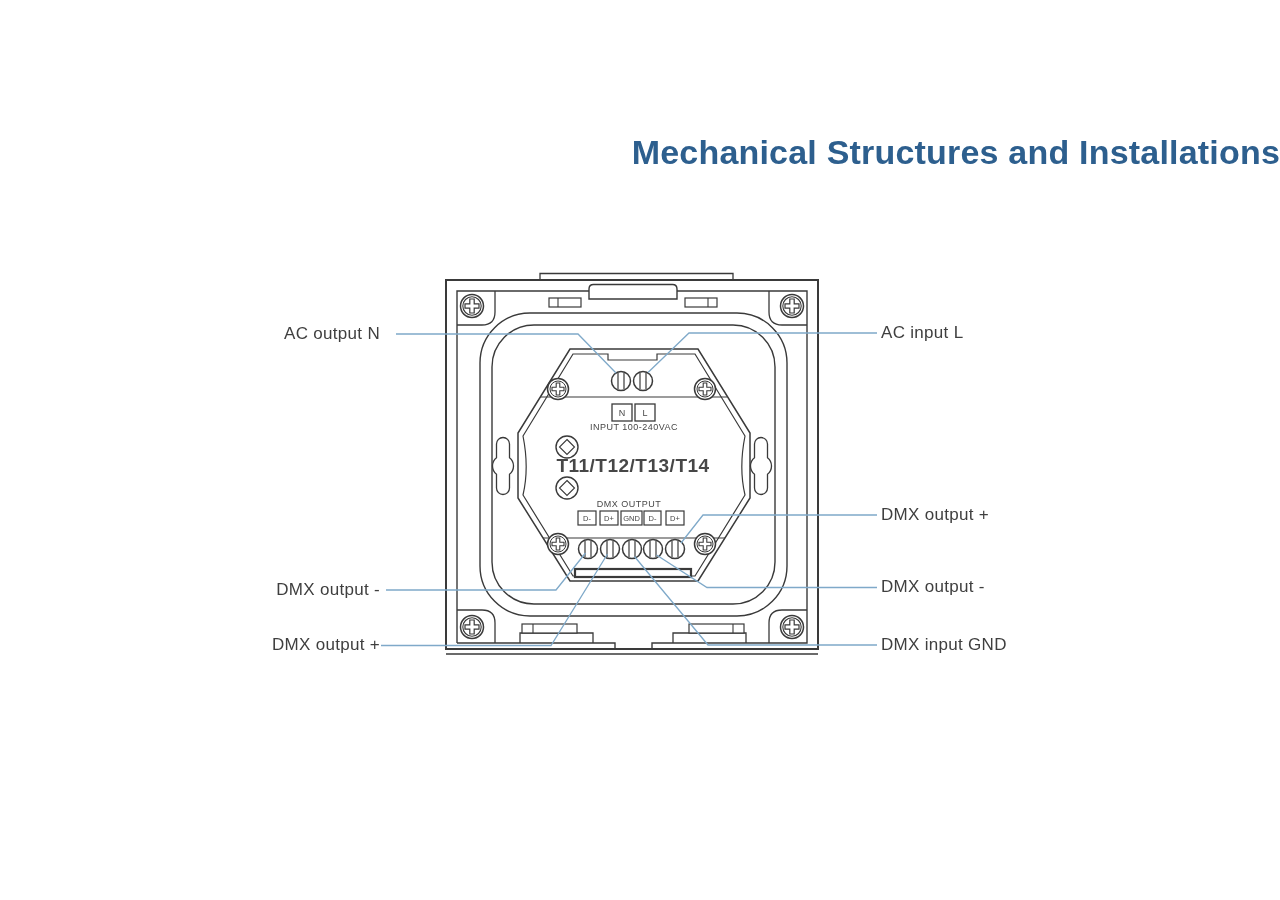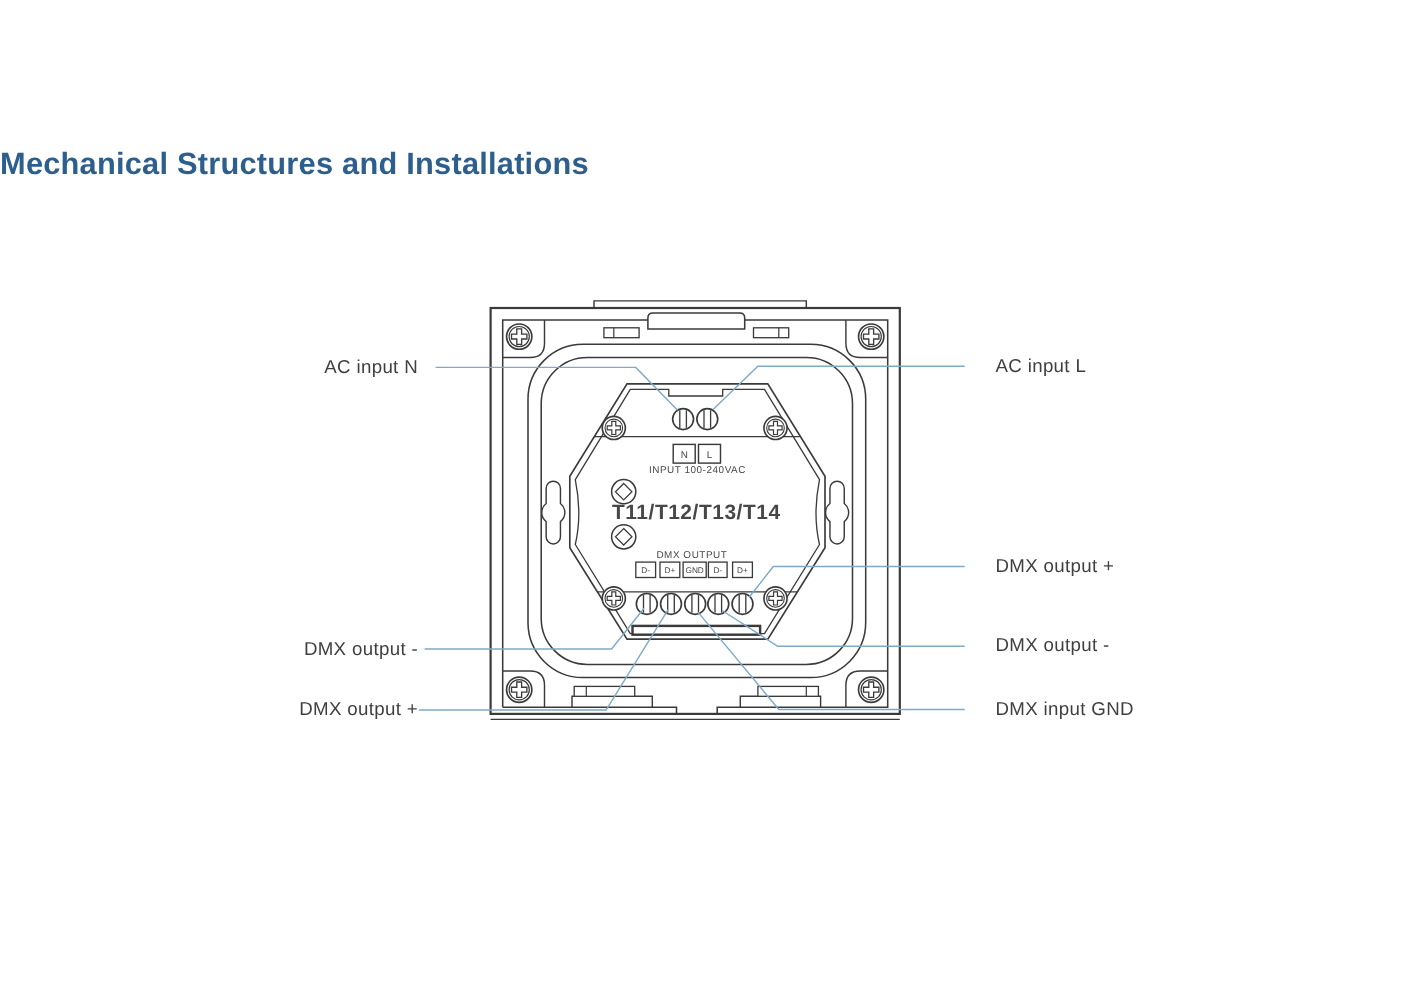--- a/index.html
+++ b/index.html
@@ -1,35 +1,35 @@
 <!DOCTYPE html>
 <html><head>
 <meta charset="utf-8">
 <style>
   html,body{margin:0;padding:0;background:#ffffff;}
   body{width:1280px;height:900px;position:relative;overflow:hidden;
        font-family:"Liberation Sans",sans-serif;}
-  .title{position:absolute;left:0;top:133px;width:1280px;text-align:left;
-         font-size:28px;font-weight:700;color:#2d5f8e;letter-spacing:.2px;}
+  .title{position:absolute;left:0;top:133px;width:1280px;text-align:right;
+         font-size:34px;font-weight:700;color:#2d5f8e;letter-spacing:.2px;}
   .diagram-svg{position:absolute;left:0;top:0;width:1280px;height:900px;}
   .lbl{position:absolute;font-size:17px;line-height:18px;color:#3f3f3f;
        letter-spacing:.3px;white-space:nowrap;}
   .lbl.left{right:900px;text-align:right;}
-  .lbl.right{left:881px;text-align:left;margin-left:24px;}
+  .lbl.right{left:881px;text-align:left;}
   svg text{font-family:"Liberation Sans",sans-serif;fill:#474747;}
   svg .ln{stroke:#3a3a3a;fill:none;}
   svg .wh{stroke:#3a3a3a;fill:#ffffff;}
   svg .leader{stroke:#7fa9c9;stroke-width:1.3;fill:none;}
 </style>
 </head>
 <body>
 
 <div class="title">Mechanical Structures and Installations</div>
 
-<div class="lbl left" style="top:325px">AC input N</div>
+<div class="lbl left" style="top:325px">AC output N</div>
 <div class="lbl left" style="top:581px">DMX output -</div>
 <div class="lbl left" style="top:636px">DMX output +</div>
 <div class="lbl right" style="top:324px">AC input L</div>
 <div class="lbl right" style="top:506px">DMX output +</div>
 <div class="lbl right" style="top:578px">DMX output -</div>
 <div class="lbl right" style="top:636px">DMX input GND</div>
 
 <svg class="diagram-svg" viewBox="0 0 1280 900">
   <defs>
     <g id="corner-screw">

